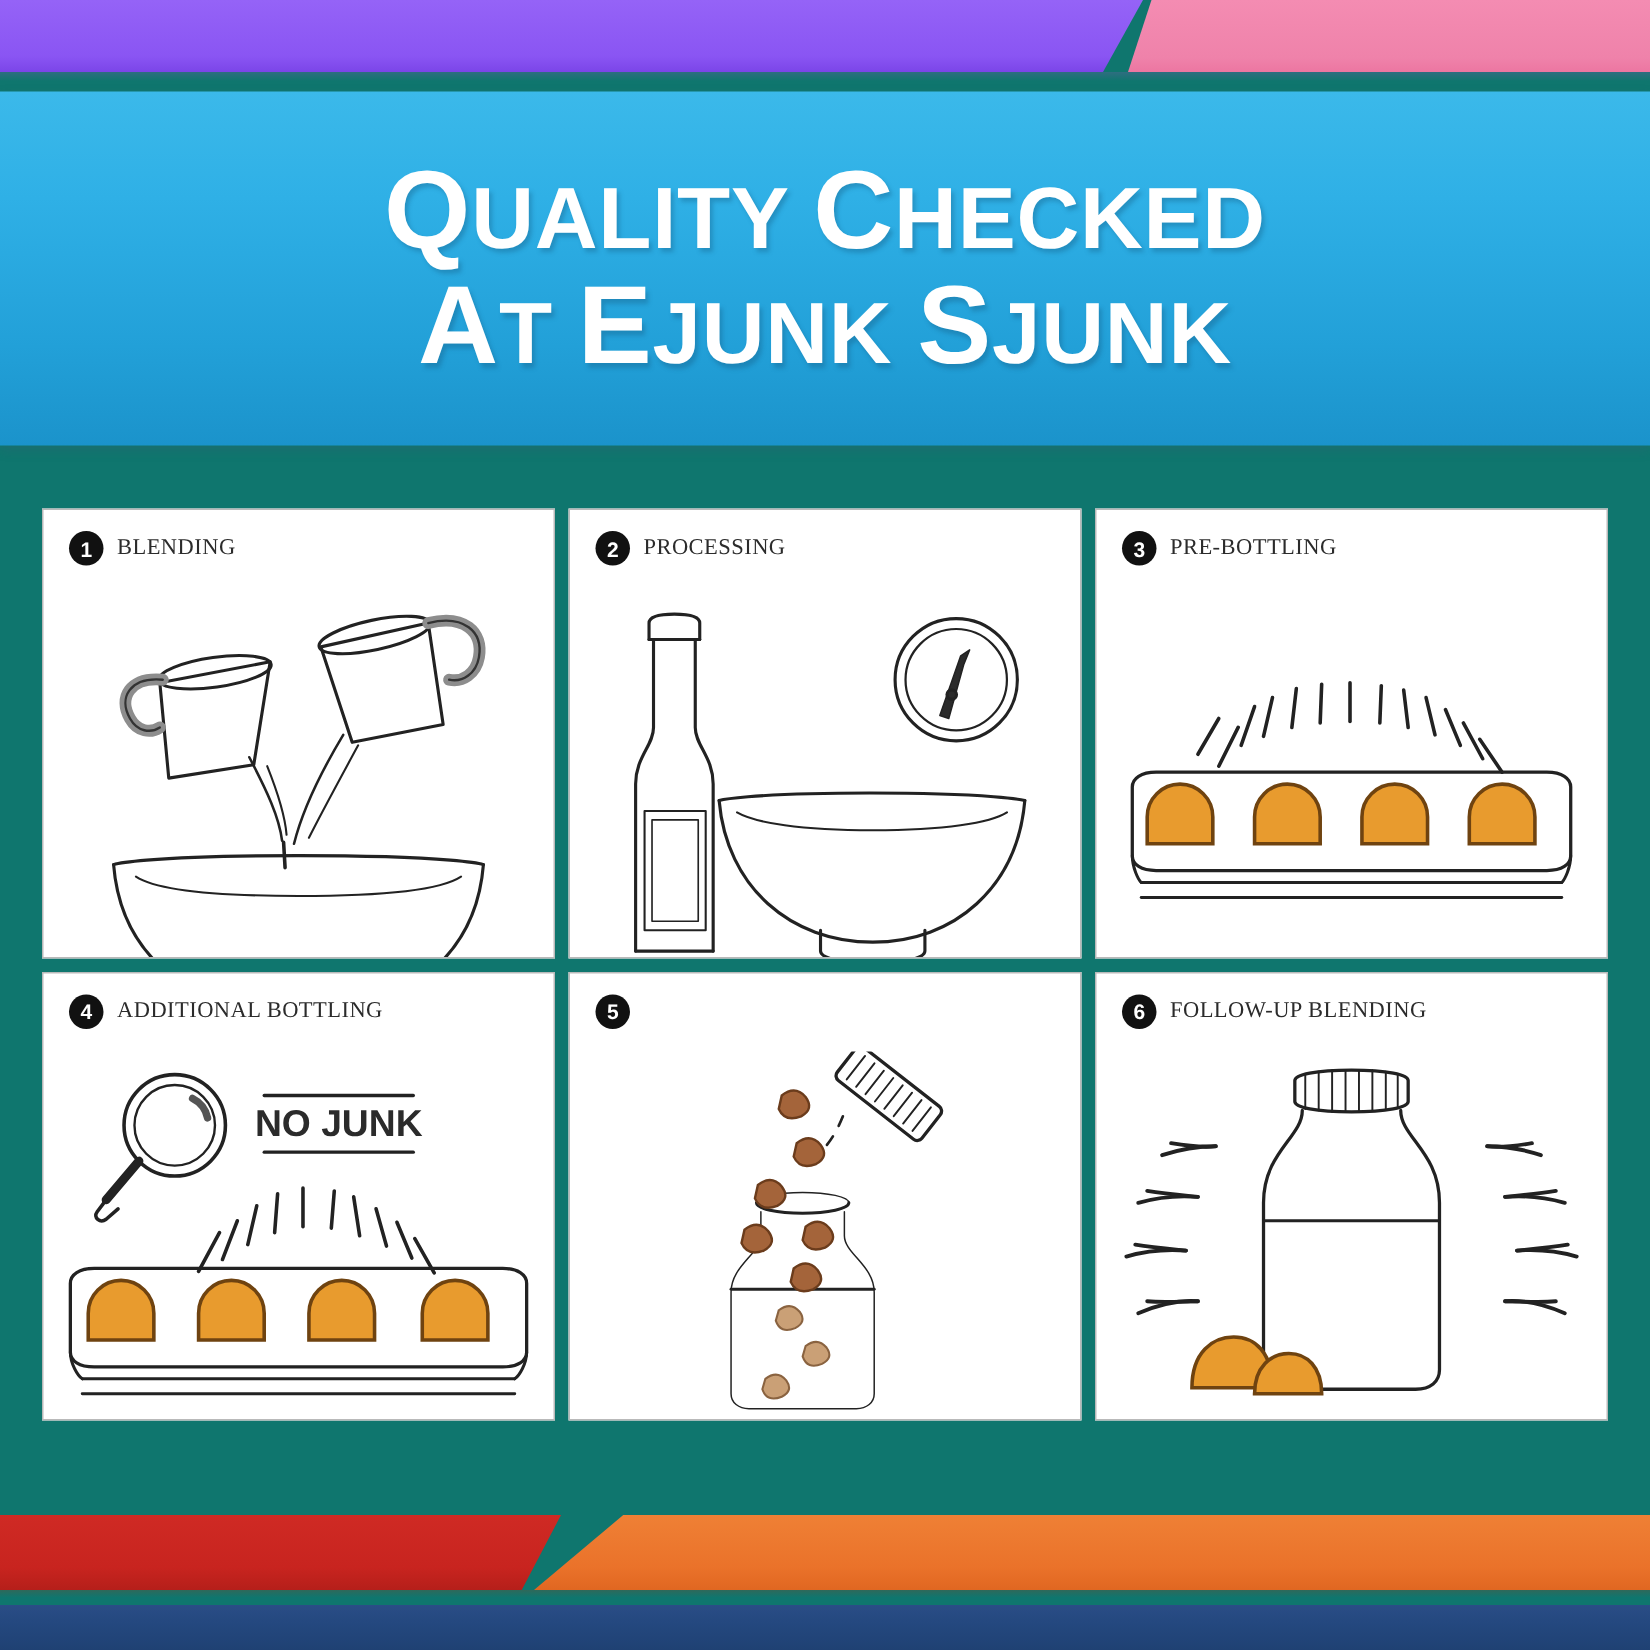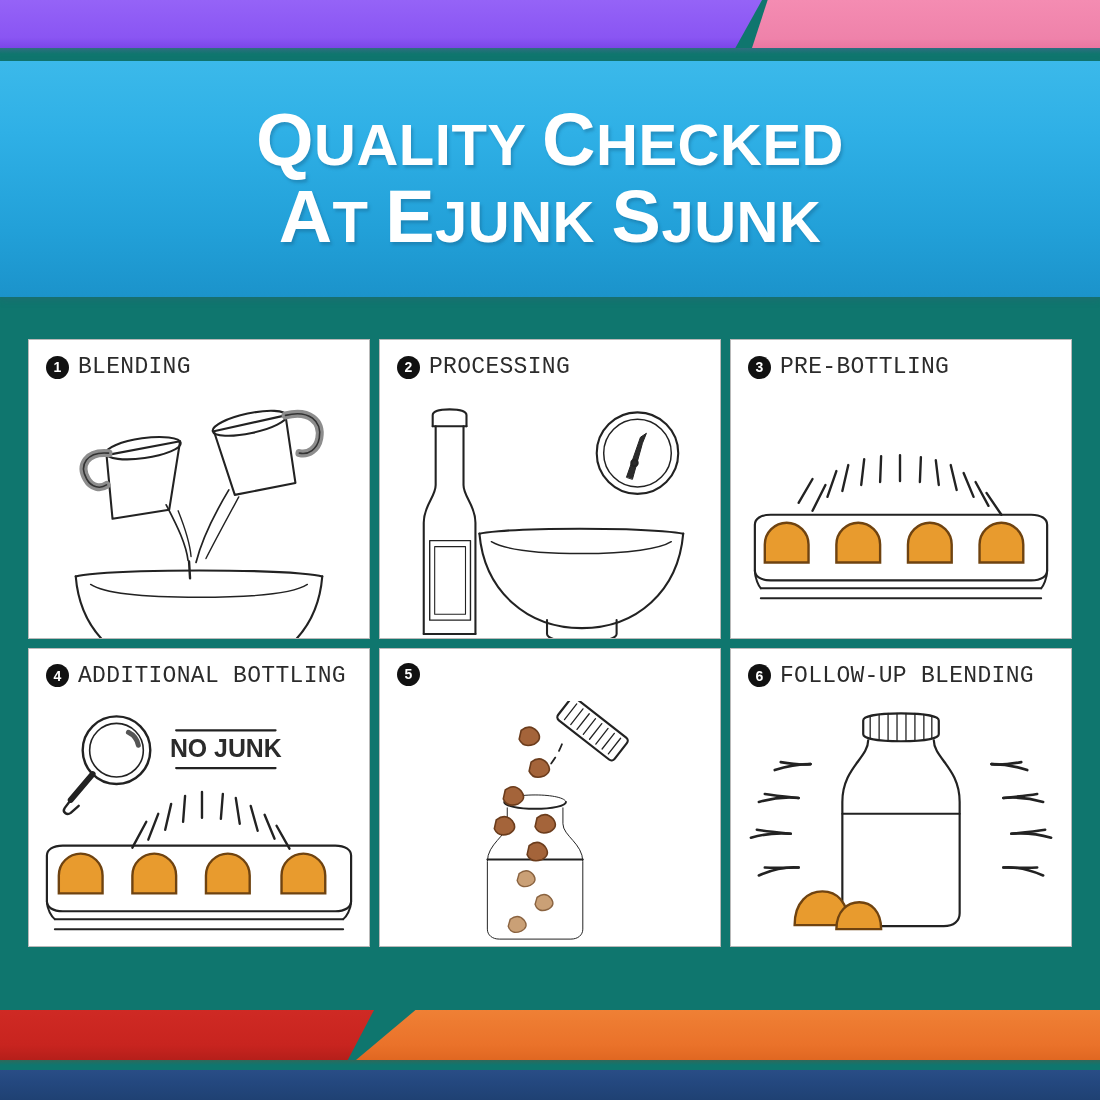--- a/index.html
+++ b/index.html
@@ -83,25 +83,25 @@
   }
   .badge {
     width: 23px; height: 23px; border-radius: 50%;
     background: #111111; color: #ffffff;
     font-size: 14px; font-weight: bold;
     display: flex; align-items: center; justify-content: center;
     font-family: "Liberation Sans", sans-serif;
     flex: 0 0 auto;
   }
   .panel-title {
-    font-size: 23px;
+    font-size: 15px;
     font-weight: 500;
     color: #2b2b2b;
     letter-spacing: 0.3px;
-    font-family: Liberation Mono, monospace;
+    font-family: Liberation Serif, serif;
     white-space: nowrap;
   }
   .art { position: absolute; left: 0; top: 52px; width: 100%; height: calc(100% - 44px); }
   .art svg { display:block; width: 100%; height: 100%; }
 
   
   .botwrap { position: absolute; left: 0; bottom: 0; width: 1100px; height: 98px; }
   .botbar {
     position: absolute; left: 0; top: 8px;
     width: 1100px; height: 50px; overflow: hidden;

